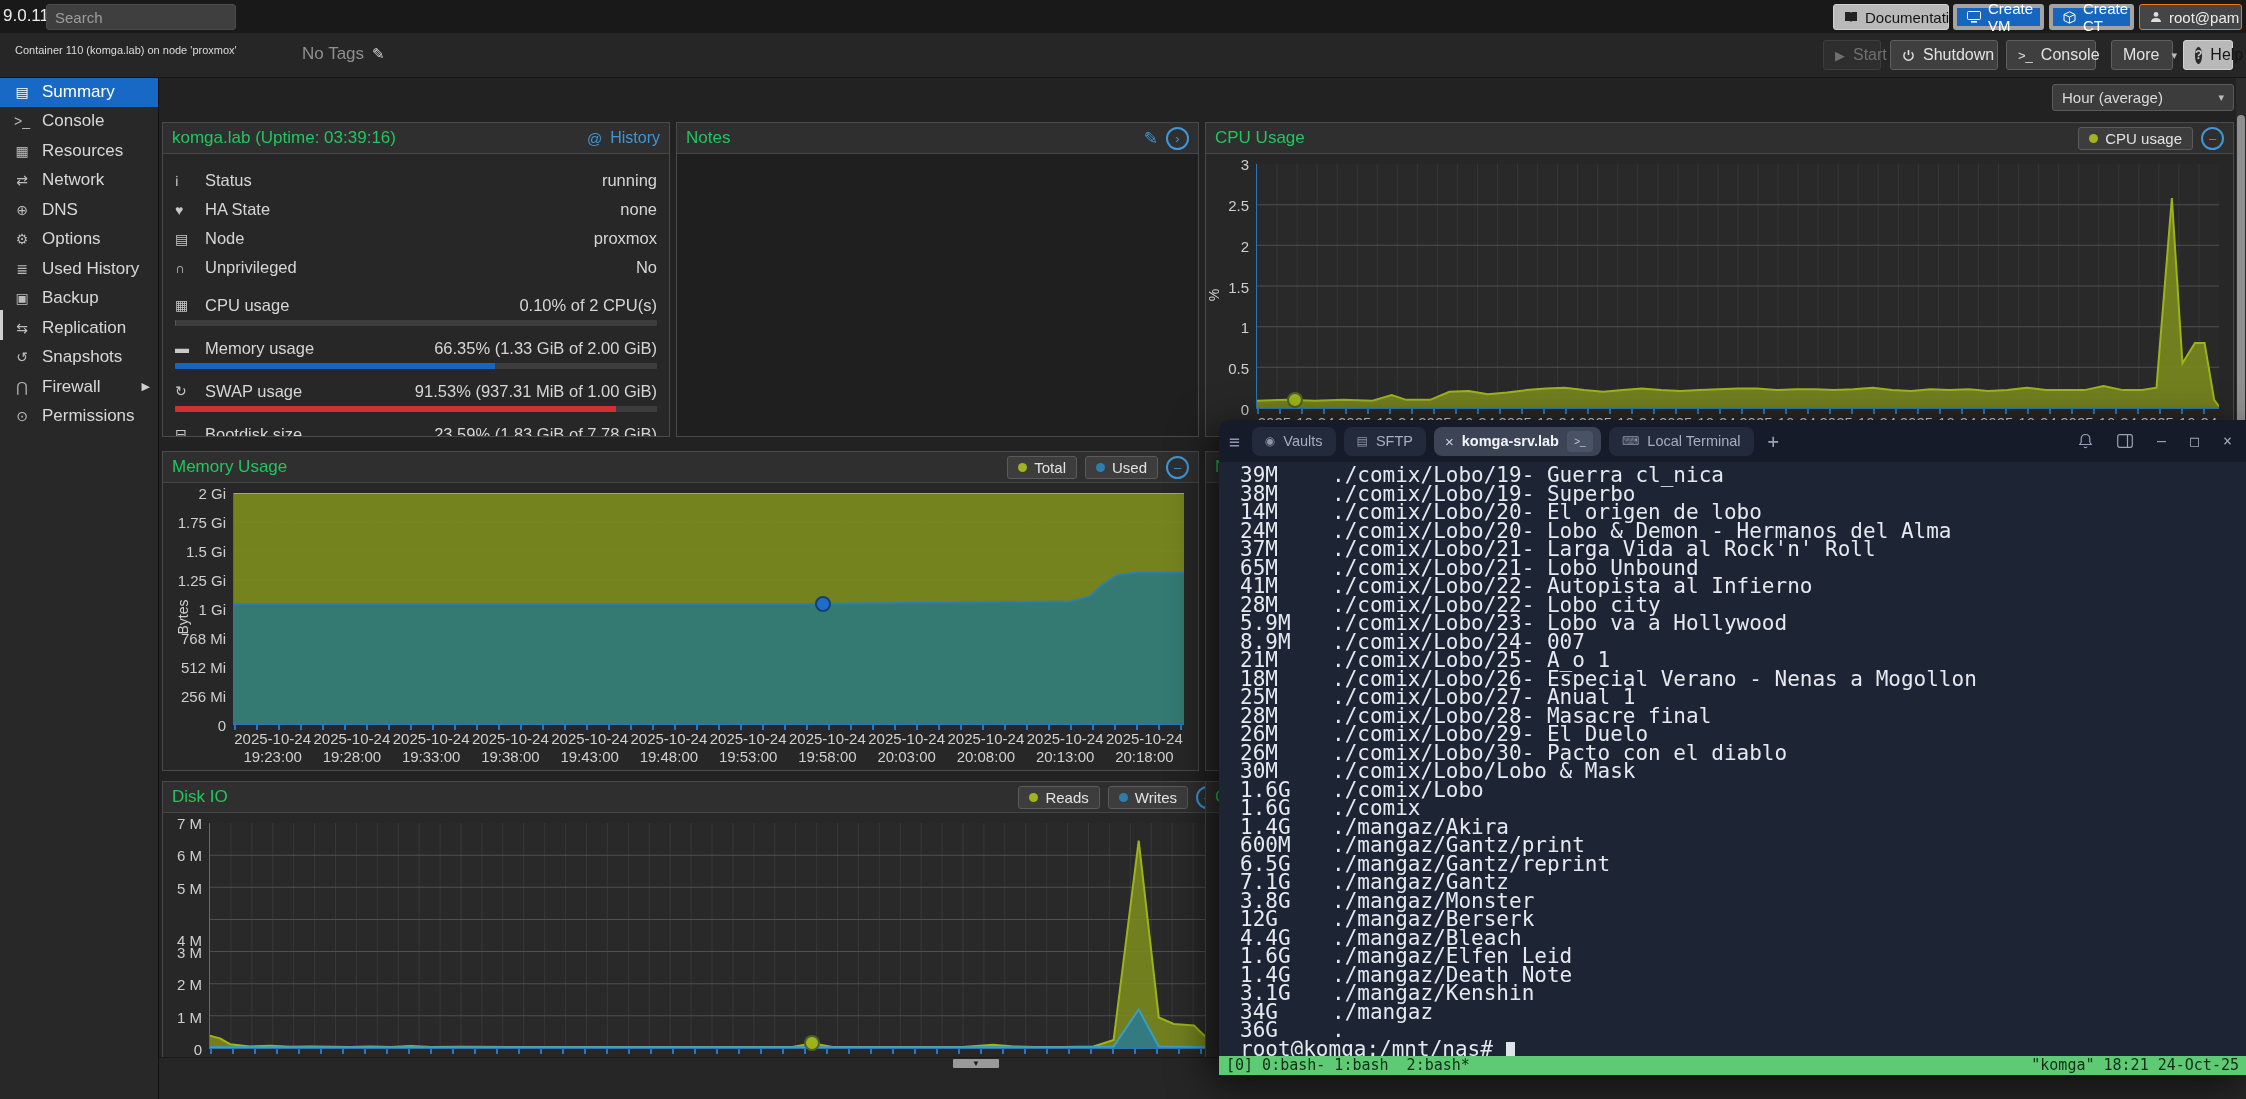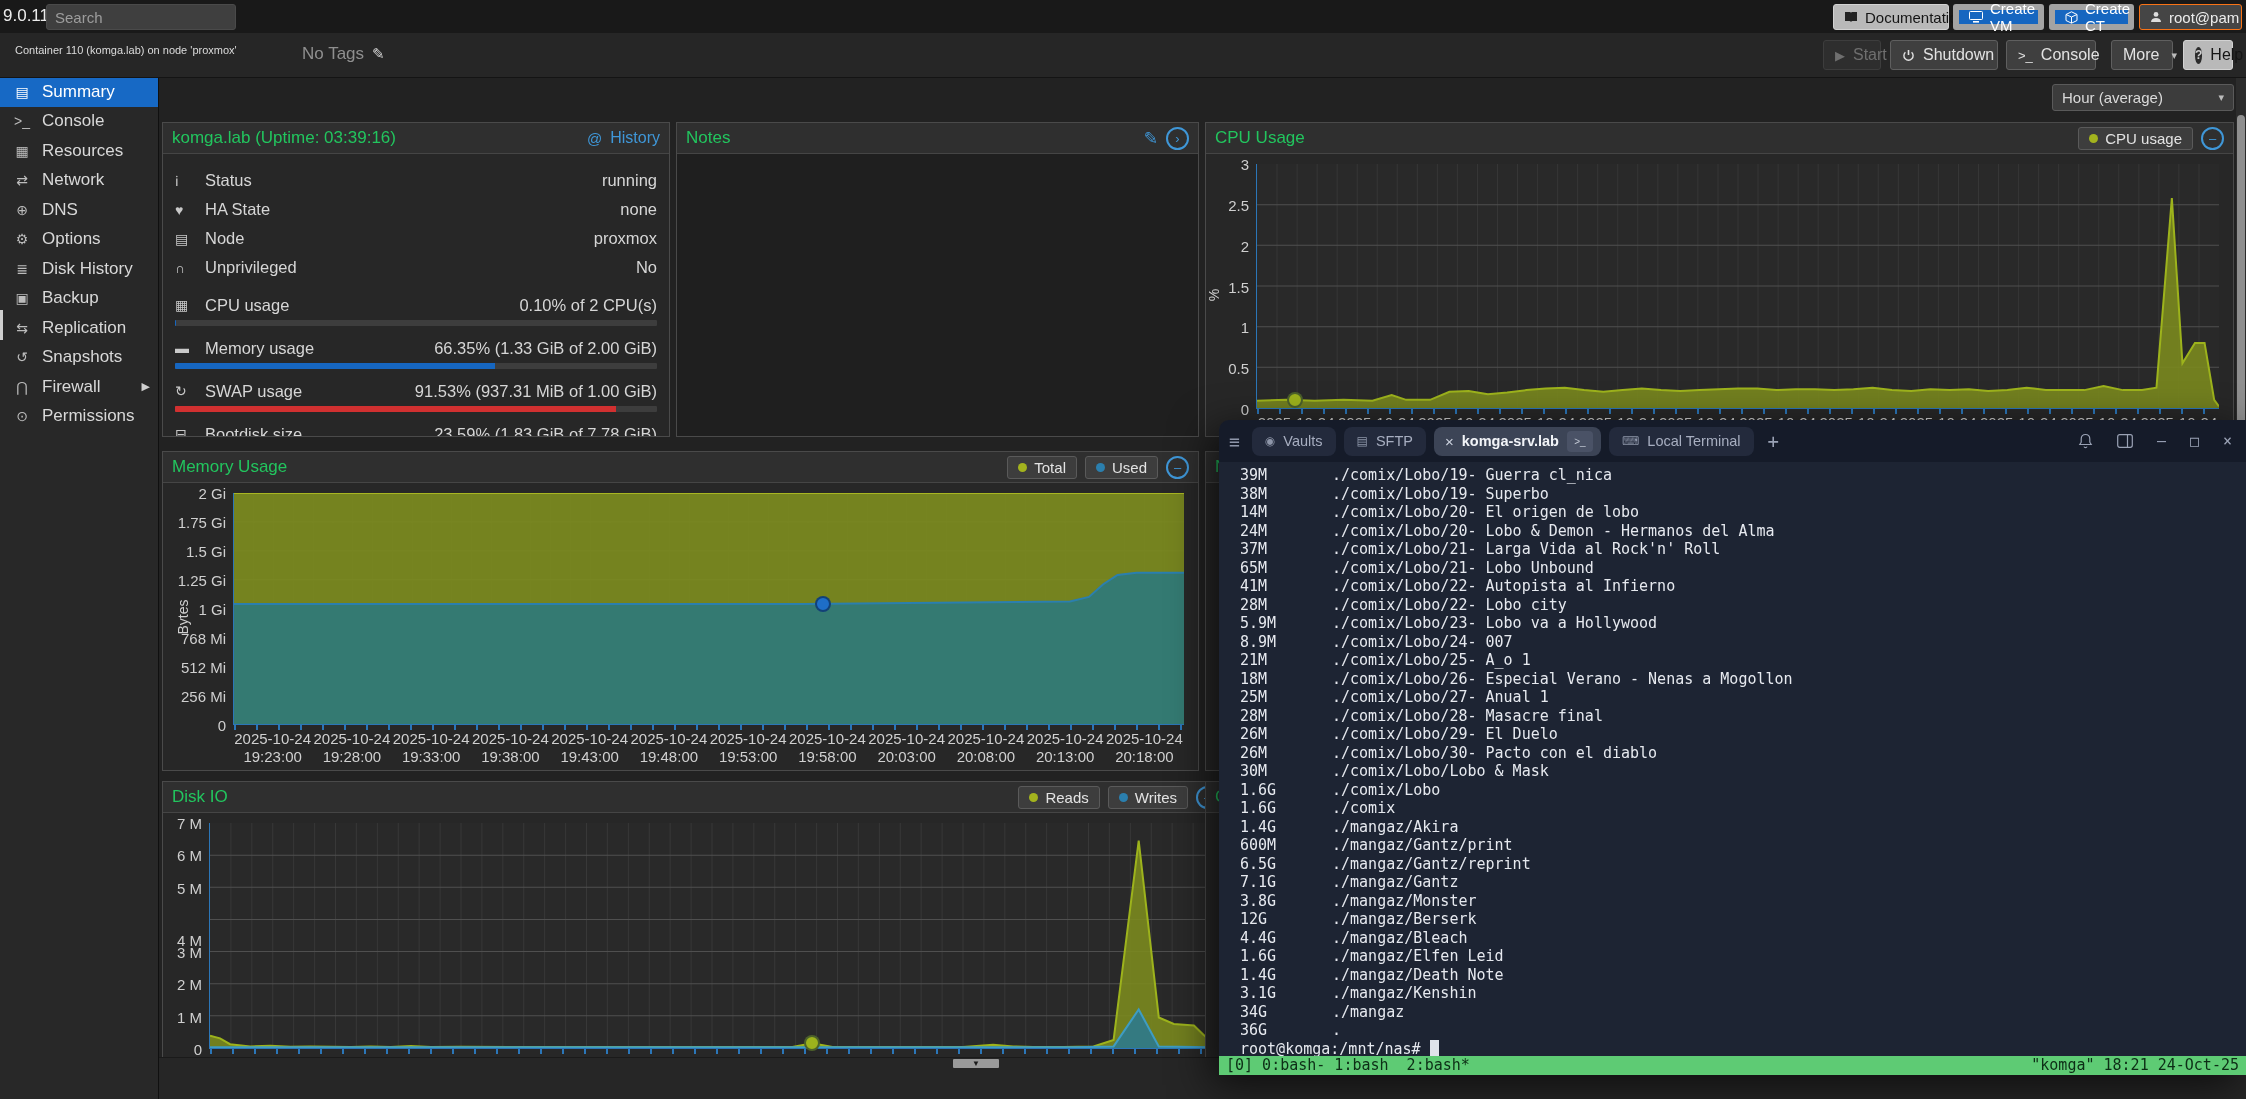--- a/index.html
+++ b/index.html
@@ -6,21 +6,21 @@
     font-family:"Liberation Sans",sans-serif;color:#d8d8d8;-webkit-font-smoothing:antialiased}
   
   #topbar{position:absolute;left:0;top:0;width:2246px;height:33px;background:#191919;z-index:6}
   #version{position:absolute;left:3px;top:6px;font-size:17px;color:#ececec}
   #search{position:absolute;left:46px;top:4px;width:172px;height:24px;background:#3f3f3f;border:1px solid #4a4a4a;
     border-radius:3px;color:#c8c8c8;font-size:15px;padding:0 8px;outline:none}
   #search::placeholder{color:#9d9d9d}
   .hbtn{position:absolute;top:4px;height:26px;border-radius:3px;display:flex;align-items:center;gap:7px;
     padding:0 10px;font-size:15px;box-sizing:border-box;cursor:pointer}
   .hbtn.light{background:#b9b9b9;color:#151515;border:1px solid #d2d2d2}
-  .hbtn.blue{background:#1666c0;color:#fff;border:6px solid #a3a3a3}
+  .hbtn.blue{background:#1666c0;color:#fff;border:4px solid #a3a3a3}
   .hbtn.dark{background:#454545;color:#ececec;border:1px solid #f97316}
   .hicon{font-size:13px;line-height:1}
   .caret{font-size:11px;color:#bbb;margin-left:4px}
   
   #toolbar{position:absolute;left:0;top:33px;width:2246px;height:44px;background:#262626;border-bottom:1px solid #141414;z-index:6}
   #guest-title{position:absolute;left:15px;top:11px;font-size:11px;color:#dcdcdc}
   #no-tags{position:absolute;left:302px;top:11px;font-size:17px;color:#8f8f8f;display:flex;gap:8px;align-items:center}
   #no-tags .pencil{color:#d6d6d6;font-size:15px}
   .tbtn{position:absolute;top:7px;height:30px;background:#3f3f3f;border:1px solid #5f5f5f;border-radius:3px;
     color:#e2e2e2;font-size:16px;display:flex;align-items:center;gap:8px;padding:0 11px;box-sizing:border-box;cursor:pointer}
@@ -99,21 +99,21 @@
   .t-tab{height:29px;border-radius:8px;background:#232a3c;color:#a7aec0;display:flex;align-items:center;gap:8px;
     padding:0 13px;font-size:14.5px;font-family:"Liberation Sans",sans-serif;cursor:pointer}
   .t-tab .ticn{font-size:12px;color:#8e96a9}
   .t-tab.active{background:#3c4456;color:#f2f4f8;padding:0 8px 0 11px}
   .t-tab.active .close{font-size:15px;color:#cdd3df}
   .t-badge{width:26px;height:21px;background:#4a5266;border-radius:4px;color:#c2c8d4;font-size:10px;
     display:flex;align-items:center;justify-content:center}
   .t-plus{color:#9aa2b5;font-size:19px;margin-left:6px;cursor:pointer}
   #term-win-icons{margin-left:auto;display:flex;align-items:center;gap:24px;color:#9aa2b5;font-size:15px}
   #term-win-icons span{cursor:pointer}
-  #term-body{flex:1;background:#1d2433;color:#e6e9ef;font-size:15px;line-height:18.5px;padding:4px 0 0 21px;overflow:hidden}
+  #term-body{flex:1;background:#1d2433;color:#e6e9ef;font-size:21px;line-height:18.5px;padding:4px 0 0 21px;overflow:hidden}
   .tline{white-space:pre;display:flex}
   .tline .sz{display:inline-block;width:92px;flex:none}
   #prompt-line{white-space:pre}
   #cursor{display:inline-block;width:9px;height:16px;background:#dfe3ea;vertical-align:-2px}
   #term-status{height:19px;background:#5ecb74;color:#0d2e16;font-size:15px;line-height:19px;display:flex;
     padding:0 7px;flex:none;white-space:pre}
   #term-status .right{margin-left:auto}
   svg.mini{display:block}
 </style>
 </head>
@@ -224,21 +224,21 @@
       <span>DNS</span>
 
     </div>
     <div class="side-item">
       <span class="icon">⚙</span>
       <span>Options</span>
 
     </div>
     <div class="side-item">
       <span class="icon">≣</span>
-      <span>Disk History</span>
+      <span>Used History</span>
 
     </div>
     <div class="side-item">
       <span class="icon">▣</span>
       <span>Backup</span>
 
     </div>
     <div class="side-item">
       <span class="icon">⇆</span>
       <span>Replication</span>

